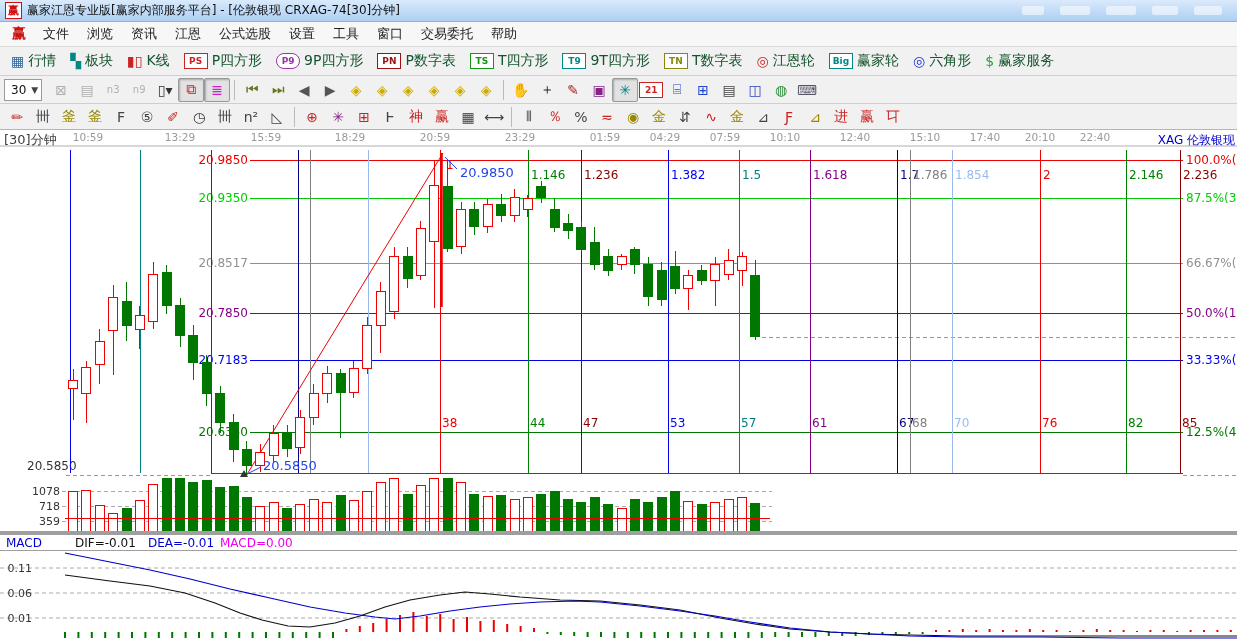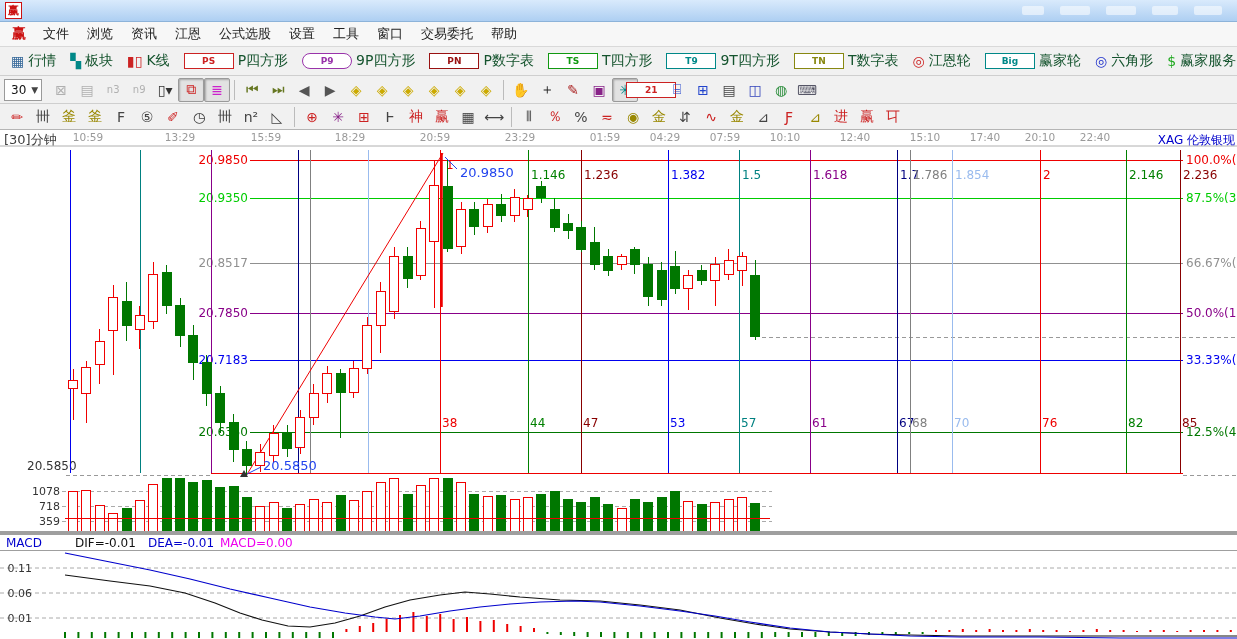--- a/index.html
+++ b/index.html
@@ -25,21 +25,21 @@
   
   .toolbar{background:#f1f1f1;display:flex;align-items:center;box-sizing:border-box;
     border-bottom:1px solid #cfcfcf;padding:0 4px;white-space:nowrap;}
   .tb1{height:29px;}
   .tb2{height:28px;}
   .tb3{height:26px;border-bottom:1px solid #b5b5b5;}
   .tb-btn{display:flex;align-items:center;gap:4px;padding:2px 6px;border:1px solid transparent;border-radius:2px;}
   .tb-btn .glyph{font-size:14px;line-height:16px;}
   .tb-btn .lab{font-size:14px;color:#14532d;text-align:center;}
   .boxicon{display:inline-block;min-width:16px;height:14px;line-height:14px;border:1px solid currentColor;
-    font-size:9px;font-weight:bold;text-align:center;padding:0 16px;background:#fff;}
+    font-size:9px;font-weight:bold;text-align:center;padding:0 3px;background:#fff;}
   .icon-btn{width:24px;height:22px;display:flex;align-items:center;justify-content:center;
     border:1px solid transparent;border-radius:2px;font-size:14px;}
   .icon-btn.pressed{background:#e2e2e2;border:1px solid #9a9a9a;box-shadow:inset 1px 1px 2px rgba(0,0,0,.25);}
   .icon-btn.small-txt{font-size:10px;}
   .sep{width:1px;height:20px;background:#bbb;margin:0 4px;display:inline-block;}
   .combo{display:flex;align-items:center;border:1px solid #9a9a9a;background:#fff;height:20px;
     padding:0 3px 0 6px;margin-right:6px;font-size:12px;color:#111;}
   .combo .arr{font-size:9px;color:#444;margin-left:5px;}
 
   
@@ -55,20 +55,21 @@
   #mh-macd{left:220px;color:#ee00ee;}
   text{font-family:"DejaVu Sans","Liberation Sans",sans-serif;}
 </style>
 </head>
 <body>
 
 <div class="window">
 
   <div class="titlebar">
     <span class="logo">赢</span>
+    <span class="title">赢家江恩专业版[赢家内部服务平台] - [伦敦银现  CRXAG-74[30]分钟]</span>
     <div class="ghosts" id="titlebar-ghosts">
         <span class="g" style="width: 22px;"></span>
         <span class="g" style="width: 30px;"></span>
         <span class="g" style="width: 30px;"></span>
         <span class="g" style="width: 26px;"></span>
         <span class="g" style="width: 28px;"></span>
       </div>
   </div>
 
   <div class="menubar" id="menubar">

